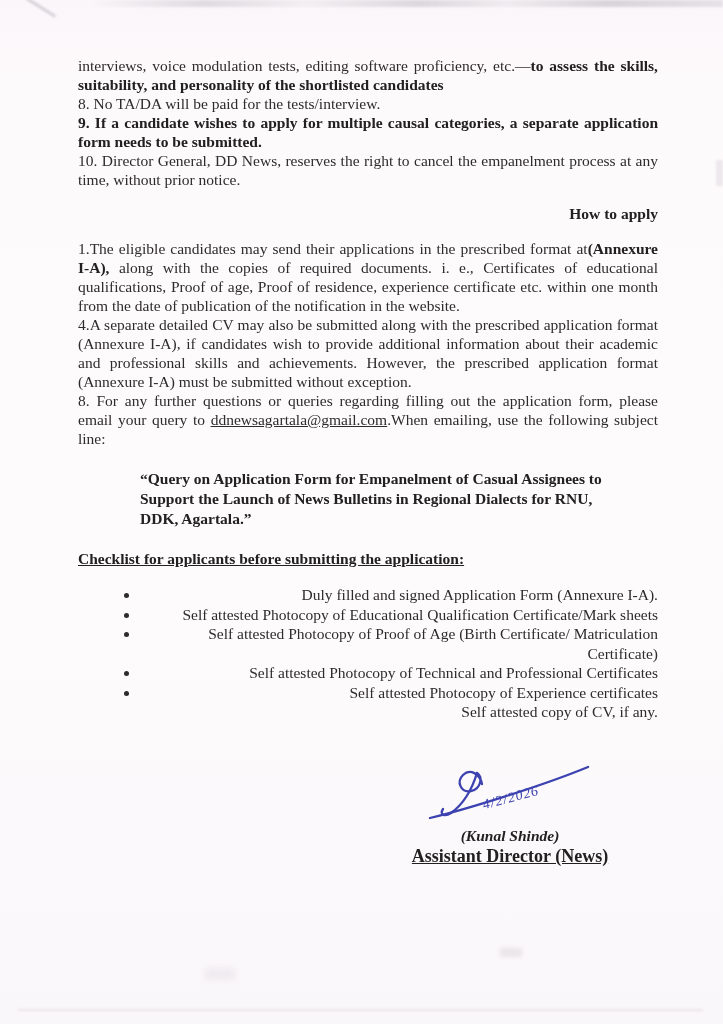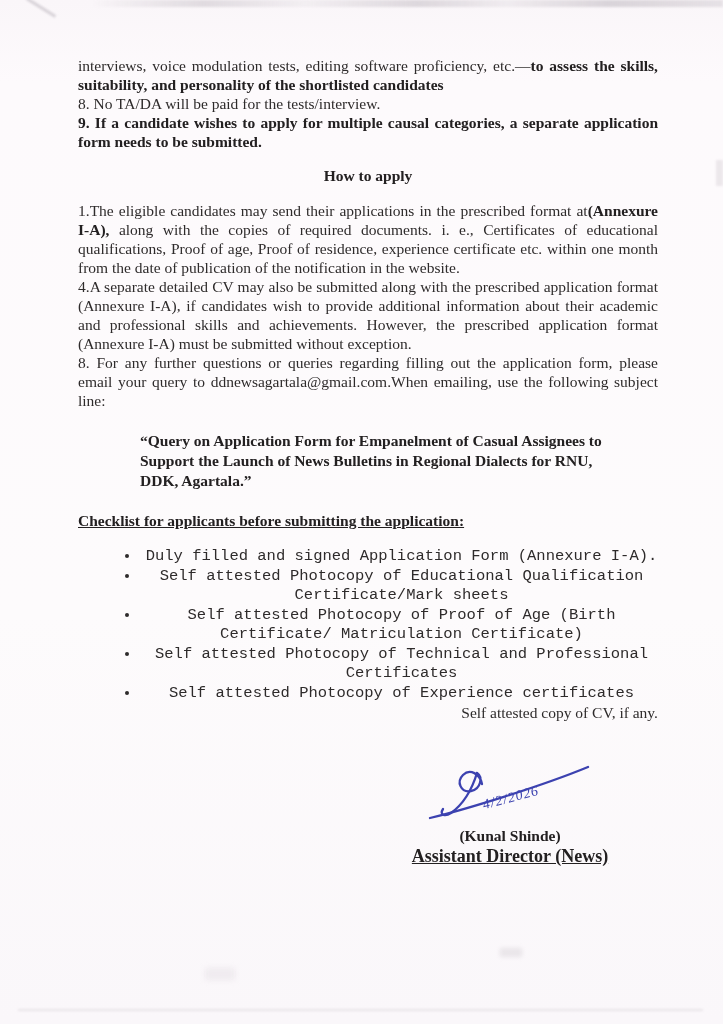--- a/index.html
+++ b/index.html
@@ -50,26 +50,26 @@
     position: absolute; top: 160px; right: 0; width: 7px; height: 26px;
     background: rgba(160,150,160,0.18); filter: blur(1px);
   }
 
   .content {
     position: absolute; left: 78px; top: 56px; width: 580px;
     font-size: 15.5px; line-height: 19px;
   }
   p { margin: 0; text-align: justify; }
   .b { font-weight: bold; color: #232021; }
-  .u { }
+  .u { text-decoration: underline; }
 
   .heading {
     margin-top: 15px;
     font-weight: bold; color: #232021;
-    text-align: center;
+    text-align: right;
   }
   .step1 { margin-top: 16px; }
 
   .quote {
     margin: 21px 28px 0 62px;
     font-weight: bold; color: #232021;
     text-align: left;
     line-height: 20px;
   }
   .checklist-heading {
@@ -79,22 +79,21 @@
     text-align: left;
   }
   ul.checklist {
     margin: 17px 0 0 0;
     padding-left: 62px;
     list-style: disc outside;
   }
   ul.checklist li {
     padding-left: 5px;
     line-height: 19.5px;
-    text-align: center;
-    font-family: Liberation Mono, monospace;
+    text-align: right;
   }
   .checklist-extra {
     margin-left: 67px;
     line-height: 19.5px;
     text-align: right;
   }
 
   .sig-block {
     position: absolute; left: 390px; top: 760px; width: 240px;
     text-align: center;
@@ -102,21 +101,21 @@
   .sig-art { position: relative; width: 180px; height: 64px; margin: 0 auto 2px auto; }
   .sig-date {
     position: absolute; left: 62px; top: 30px;
     transform: rotate(-15deg);
     font-style: italic;
     font-size: 14px;
     letter-spacing: 1px;
     color: #3c42b0;
     white-space: nowrap;
   }
-  .sig-name { font-weight: bold; color: #232021; font-size: 15.5px; line-height: 20px; }
+  .sig-name { font-weight: bold; color: #232021; font-size: 15.5px; line-height: 20px; font-style: italic; }
   .sig-title { font-weight: bold; color: #232021; font-size: 18px; line-height: 20px; text-decoration: underline; }
 </style>
 </head>
 <body>
 
 <div class="page">
 
   <div class="artifact-top"></div>
   <div class="artifact-corner"></div>
   <div class="artifact-bottom"></div>
@@ -125,20 +124,21 @@
   <div class="artifact-right"></div>
 
   <div class="content">
 
     <p><span>interviews, voice modulation tests, editing software proficiency, etc.—</span><span class="b">to assess the skills, suitability, and personality of the shortlisted candidates</span></p>
 
     <p>8. No TA/DA will be paid for the tests/interview.</p>
 
     <p class="b">9. If a candidate wishes to apply for multiple causal categories, a separate application form needs to be submitted.</p>
 
+    <p>10. Director General, DD News, reserves the right to cancel the empanelment process at any time, without prior notice.</p>
 
     <p class="heading">How to apply</p>
 
     <p class="step1"><span>1.The eligible candidates may send their applications in the prescribed format at</span><span class="b">(Annexure I-A),</span><span> along with the copies of required documents. i. e., Certificates of educational qualifications, Proof of age, Proof of residence, experience certificate etc. within one month from the date of publication of the notification in the website.</span></p>
 
 
 
     <p>4.A separate detailed CV may also be submitted along with the prescribed application format (Annexure I-A), if candidates wish to provide additional information about their academic and professional skills and achievements. However, the prescribed application format (Annexure I-A) must be submitted without exception.</p>
 
     <p><span>8. For any further questions or queries regarding filling out the application form, please email your query to </span><span class="u">ddnewsagartala@gmail.com</span><span>.When emailing, use the following subject line:</span></p>

